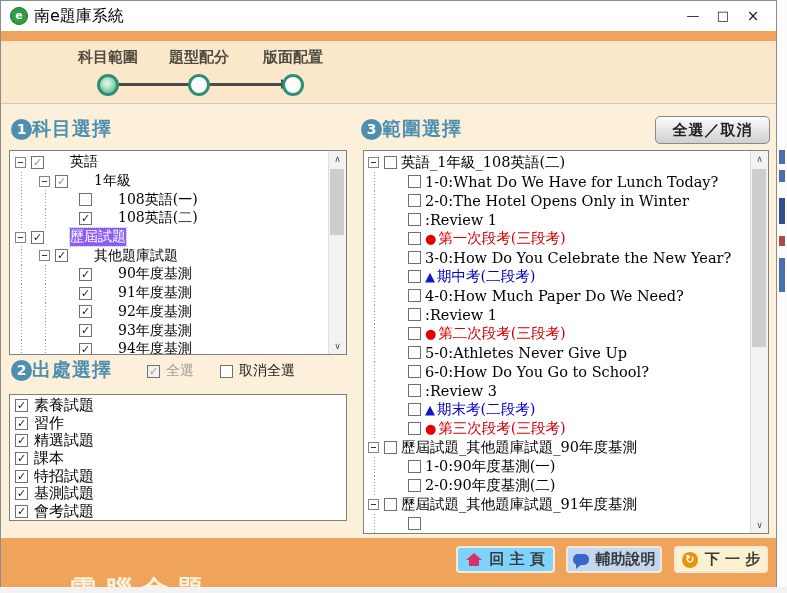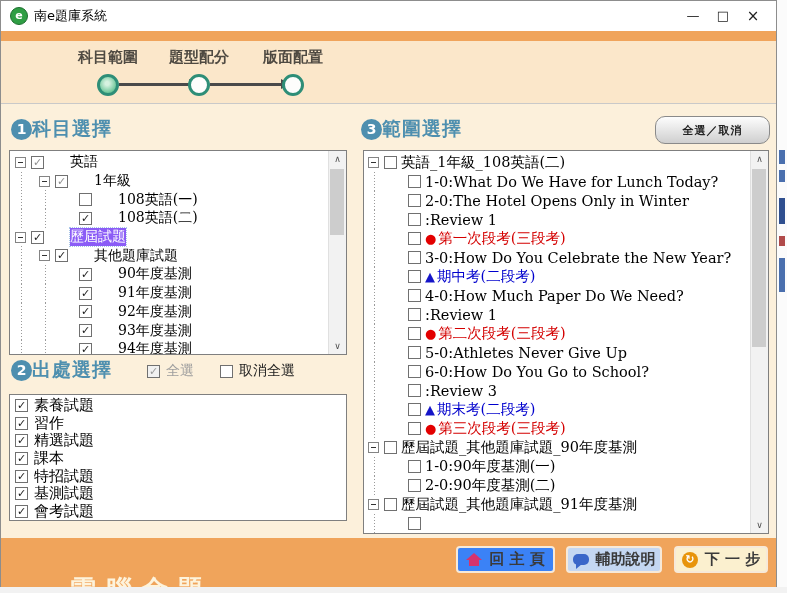--- a/index.html
+++ b/index.html
@@ -10,21 +10,21 @@
   }
   
   .window{
     position:absolute;left:0;top:0;width:777px;height:587px;
     border:1px solid #8d8d8d;box-sizing:border-box;background:#FCF0DB;
   }
   .titlebar{height:30px;background:#fff;display:flex;align-items:center;position:relative;}
   .appicon{width:16px;height:16px;border-radius:50%;background:#2f9e44;border:1px solid #1d6e2f;
     margin-left:9px;display:flex;align-items:center;justify-content:center;flex:none;}
   .appicon-e{color:#fff;font-size:11px;font-weight:bold;line-height:14px;}
-  .title{font-size:13px;color:#000;margin-left:6px;flex:1;}
+  .title{font-size:16px;color:#000;margin-left:6px;flex:1;}
   .wctl{width:30px;text-align:center;font-size:13px;color:#222;cursor:default;line-height:28px;}
   .wctl.close{margin-right:8px;font-size:15px;}
   .band{height:10px;background:#F0A45B;}
   
   .steps{height:62px;background:#FBE7CA;border-bottom:1px solid #c9c9c9;position:relative;}
   .step-label{position:absolute;top:7px;width:92px;text-align:center;font-size:15px;font-weight:bold;color:#4F4A42;}
   .step-dot{position:absolute;top:33px;width:16px;height:16px;border-radius:50%;
     border:3px solid #2E8E77;background:#fdfdfc;box-sizing:content-box;}
   .step-dot.active{background:radial-gradient(circle at 45% 40%, #D6F2E0 15%, #6FC79A 70%);}
   .step-arrow{position:absolute;top:42px;height:3px;background:#4a4a4a;}
@@ -70,31 +70,31 @@
   .trow.sel .lbl{background:#8b5cf6;color:#fff;outline:1px dotted #a9c6e8;}
   
   .list .trow{height:17.6px;font-size:15px;padding-left:5px;}
   .list .lbl{margin-left:6px;color:#000;white-space:nowrap;}
   
   .selrow{position:absolute;display:flex;align-items:center;font-size:14px;}
   .selrow .cb{margin-right:6px;}
   .sel-gray{color:#9E9E9E;margin-right:26px;display:flex;align-items:center;}
   .sel-dark{color:#222;display:flex;align-items:center;}
   
-  .pill{position:absolute;width:113px;height:26px;border-radius:10px;
+  .pill{position:absolute;width:113px;height:26px;border-radius:5px;
     background:linear-gradient(#fdfdfd,#cfcfcf);border:1px solid #8a8a8a;
-    font-size:11px;font-weight:bold;color:#222;display:flex;align-items:center;justify-content:center;
+    font-size:15px;font-weight:bold;color:#222;display:flex;align-items:center;justify-content:center;
     letter-spacing:1px;cursor:default;}
   
   .footer{height:49px;background:#F0A45B;position:relative;}
   .brand{position:absolute;left:68px;top:8px;font-size:27px;font-weight:bold;color:#FDF3DC;letter-spacing:9px;margin-top:26px;}
   .fbtn{position:absolute;top:8px;height:27px;border-radius:4px;border:2px solid #f7e9d8;
     display:flex;align-items:center;justify-content:center;font-size:15px;font-weight:bold;color:#3a3a3a;
     box-sizing:border-box;cursor:default;white-space:nowrap;}
-  .fbtn.home{left:455px;width:99px;background:#3b82f6;}
+  .fbtn.home{left:455px;width:99px;background:#7dd3fc;}
   .fbtn.help{left:565px;width:96px;background:#C4D7F2;}
   .fbtn.next{left:673px;width:94px;background:#FBF0CF;}
   .ico{margin-right:7px;flex:none;}
   .home-ico{position:relative;width:16px;height:13px;display:inline-block;}
   .home-ico::before{content:"";position:absolute;left:0;top:0;width:0;height:0;
     border-left:8px solid transparent;border-right:8px solid transparent;border-bottom:7px solid #D6336C;}
   .home-ico::after{content:"";position:absolute;left:3px;top:7px;width:10px;height:6px;background:#D6336C;}
   .speech-ico{position:relative;width:16px;height:11px;background:#3A66C9;border-radius:5px;display:inline-block;}
   .speech-ico::after{content:"";position:absolute;left:3px;bottom:-4px;width:0;height:0;
     border-top:5px solid #3A66C9;border-right:6px solid transparent;}

